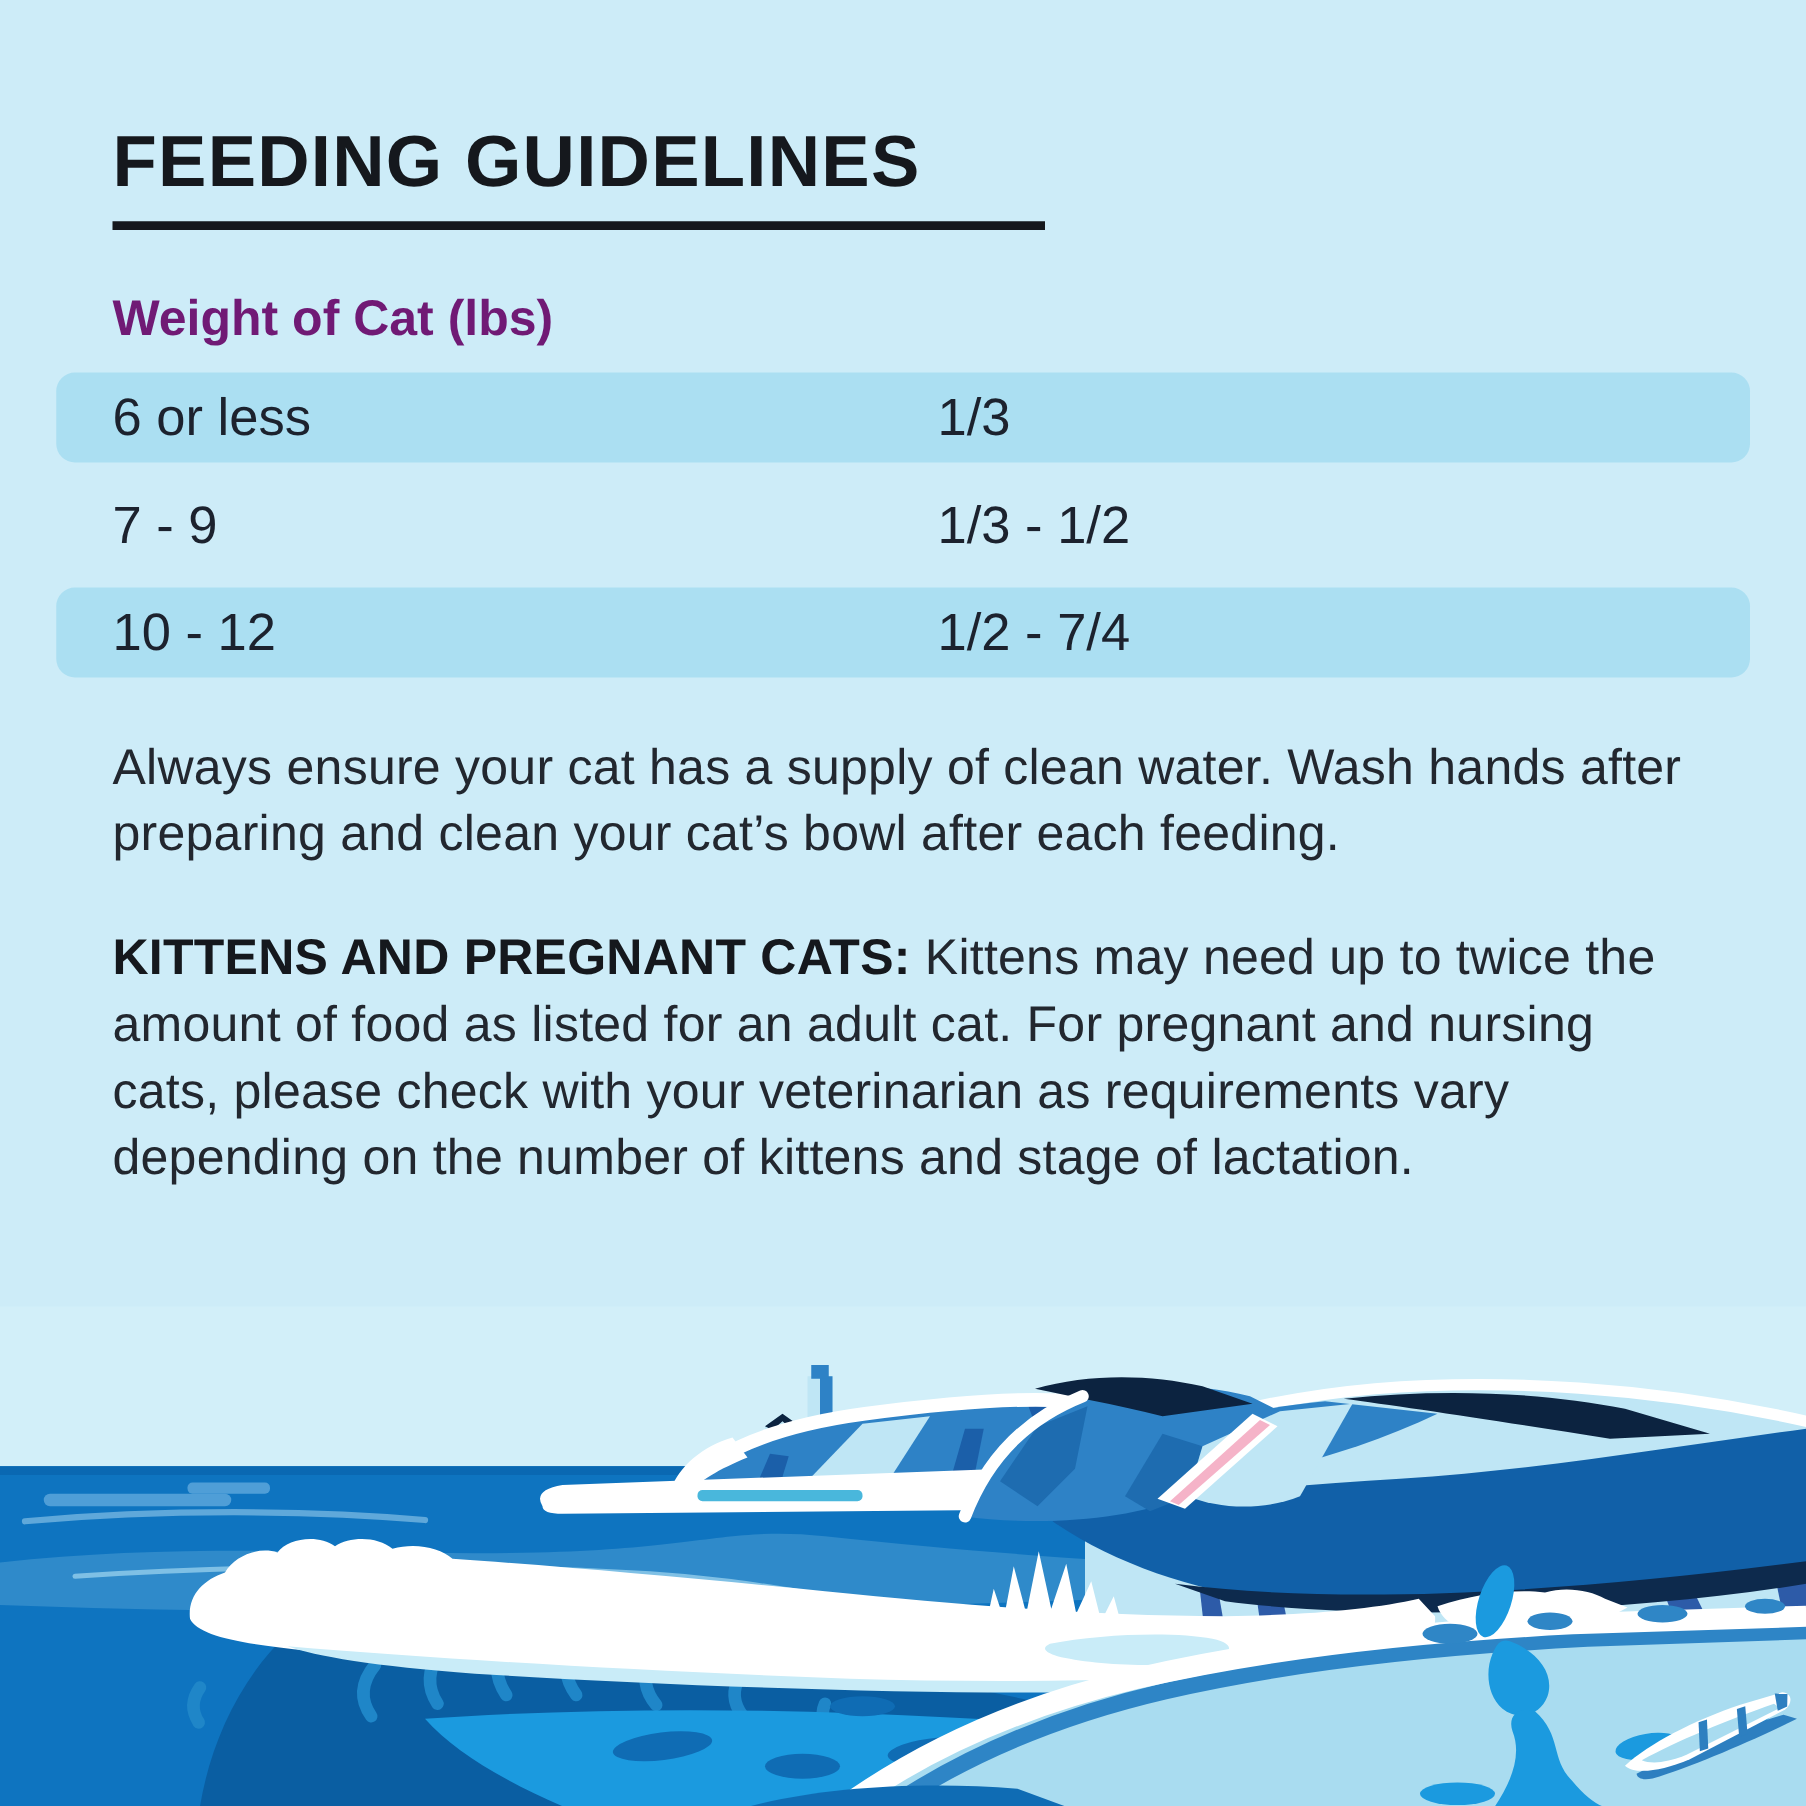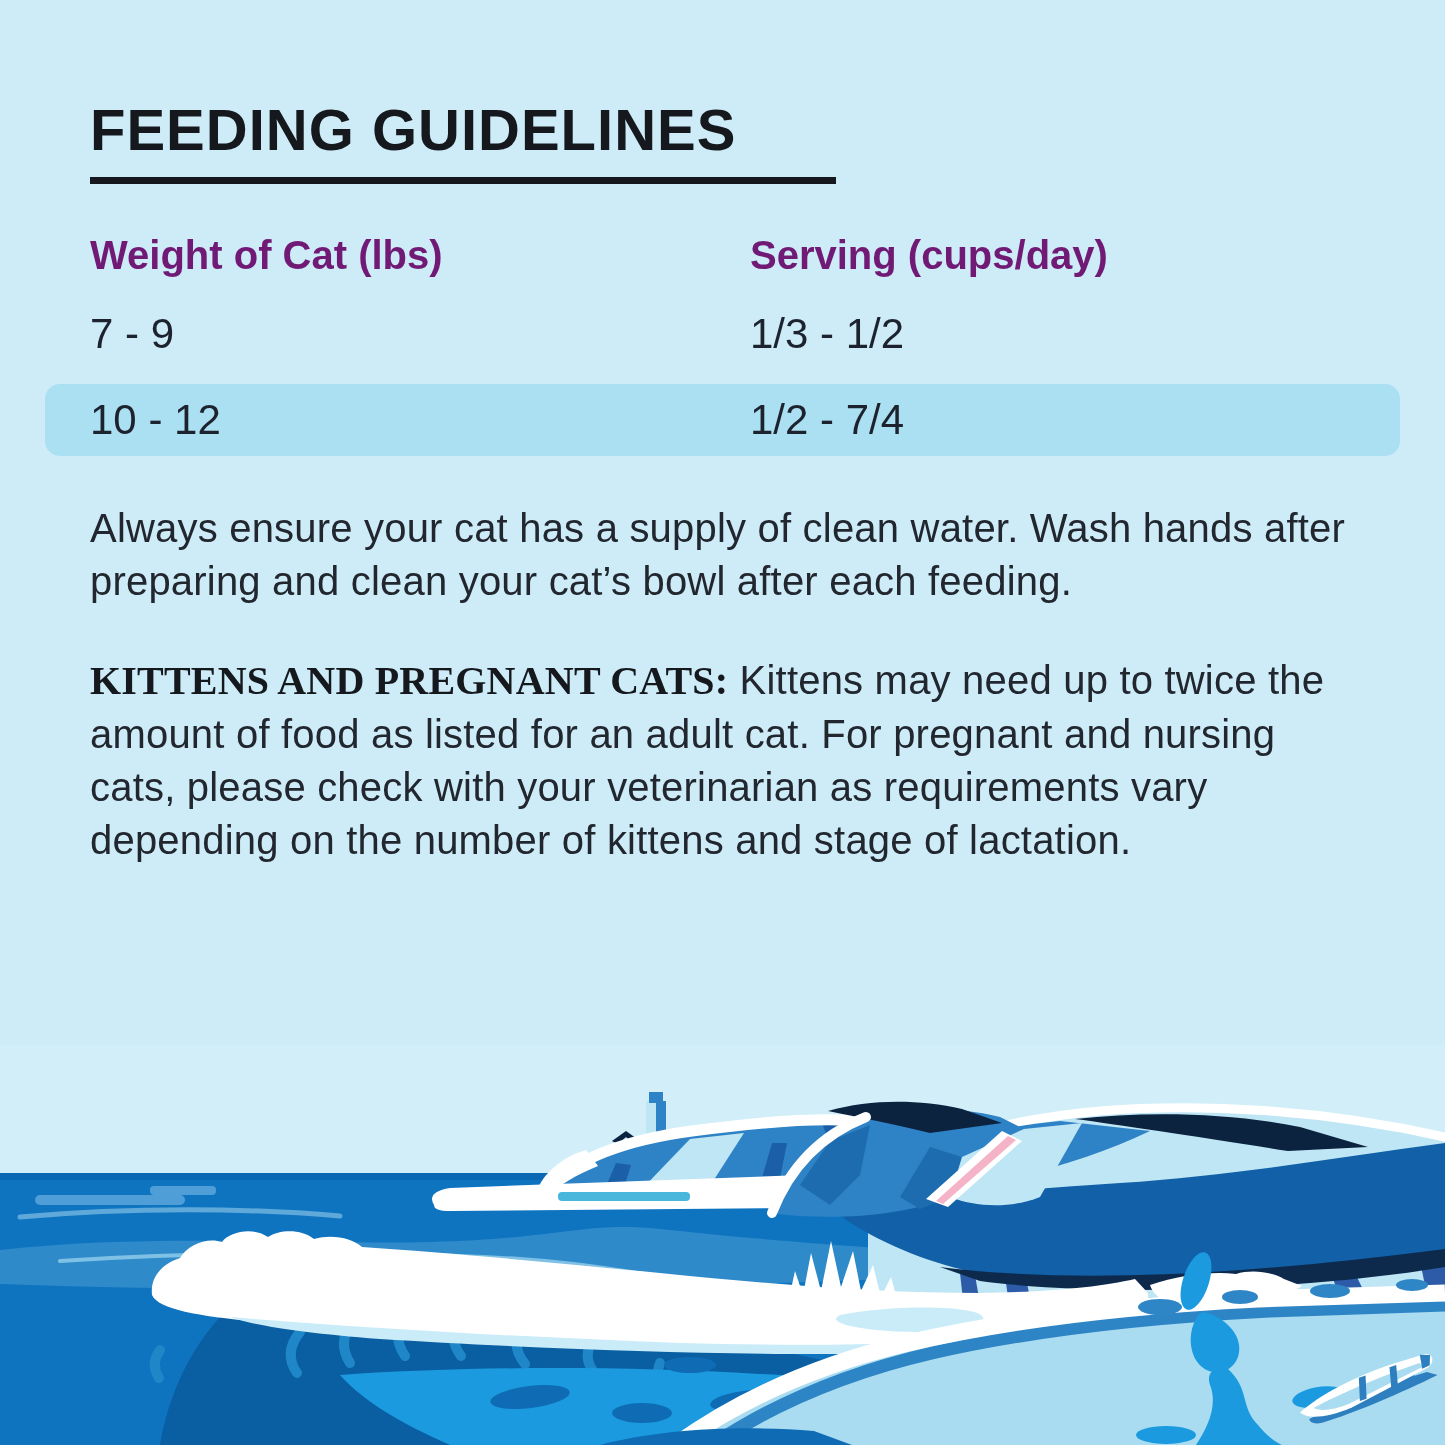--- a/index.html
+++ b/index.html
@@ -20,34 +20,37 @@
     display:grid;grid-template-columns:660px 1fr;align-items:center;
     padding:0 45px;border-radius:15px;
   }
   .row.head{height:50px;margin-bottom:18px;font-size:40px;font-weight:bold;color:#701a75;border-radius:0;}
   .row.data{height:72px;margin-bottom:14px;font-size:42px;font-weight:500;color:#1c222e;}
   .row.shaded{background:#abdff2;}
   .note{
     font-size:40px;line-height:1.33;letter-spacing:.2px;
     margin:46px 0 0;max-width:1282px;color:#22272f;
   }
-  .note strong{font-weight:800;color:#15181d;font-family:Liberation Serif, serif;}
+  .note strong{font-weight:800;color:#15181d;}
   .scene{position:absolute;left:0;bottom:0;width:1445px;height:400px;display:block;}
 </style>
 </head>
 <body>
 
 <main class="panel">
   <h1 class="title">FEEDING GUIDELINES</h1>
   <div class="rule"></div>
 
   <section class="feed-table">
     <div class="row head">
       <span>Weight of Cat (lbs)</span>
-      <span>Serving (cups/day)</span>
+    </div>
+    <div class="row data shaded">
+      <span class="cell">6 or less</span>
+      <span class="cell">1/3</span>
     </div>
     <div class="row data">
       <span class="cell">7 - 9</span>
       <span class="cell">1/3 - 1/2</span>
     </div>
     <div class="row data shaded">
       <span class="cell">10 - 12</span>
       <span class="cell">1/2 - 7/4</span>
     </div>
   </section>

